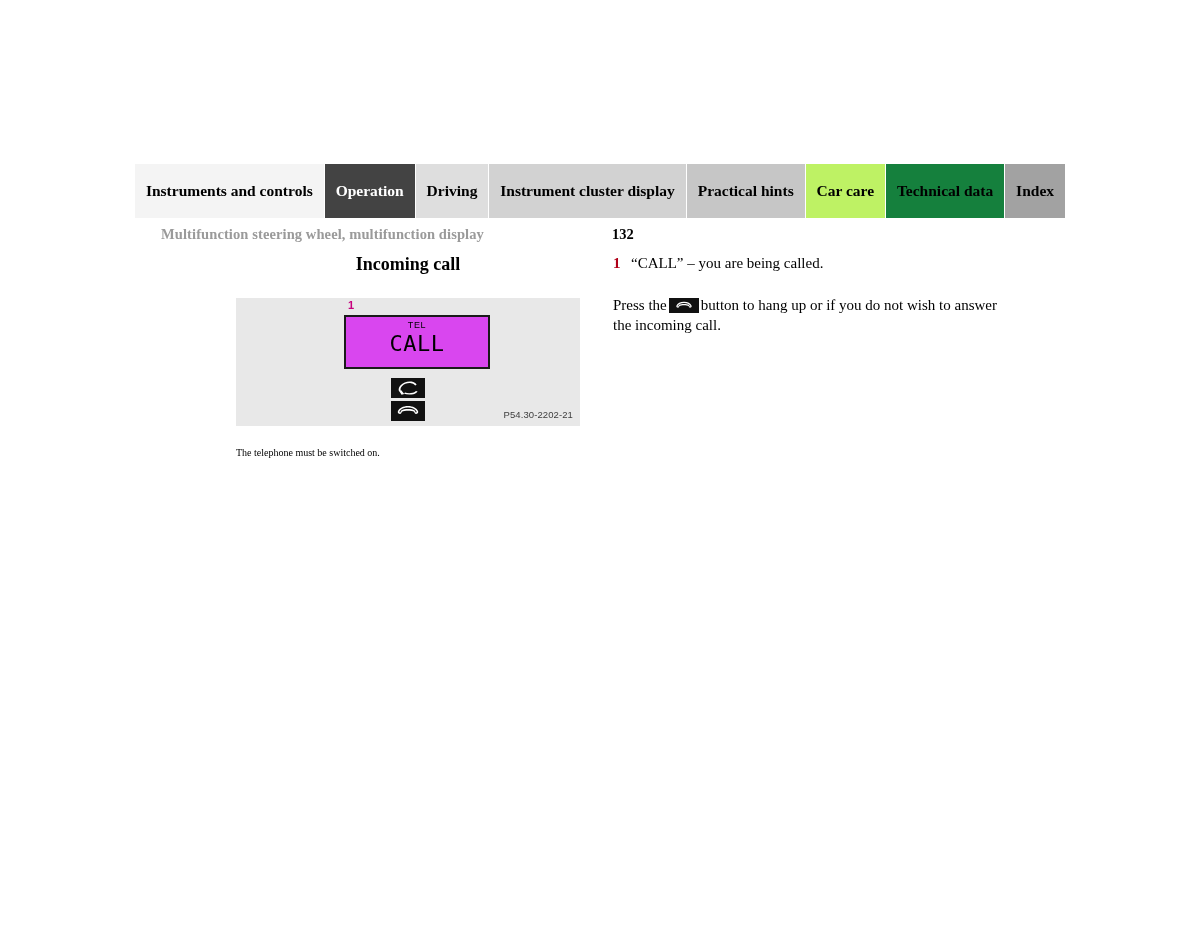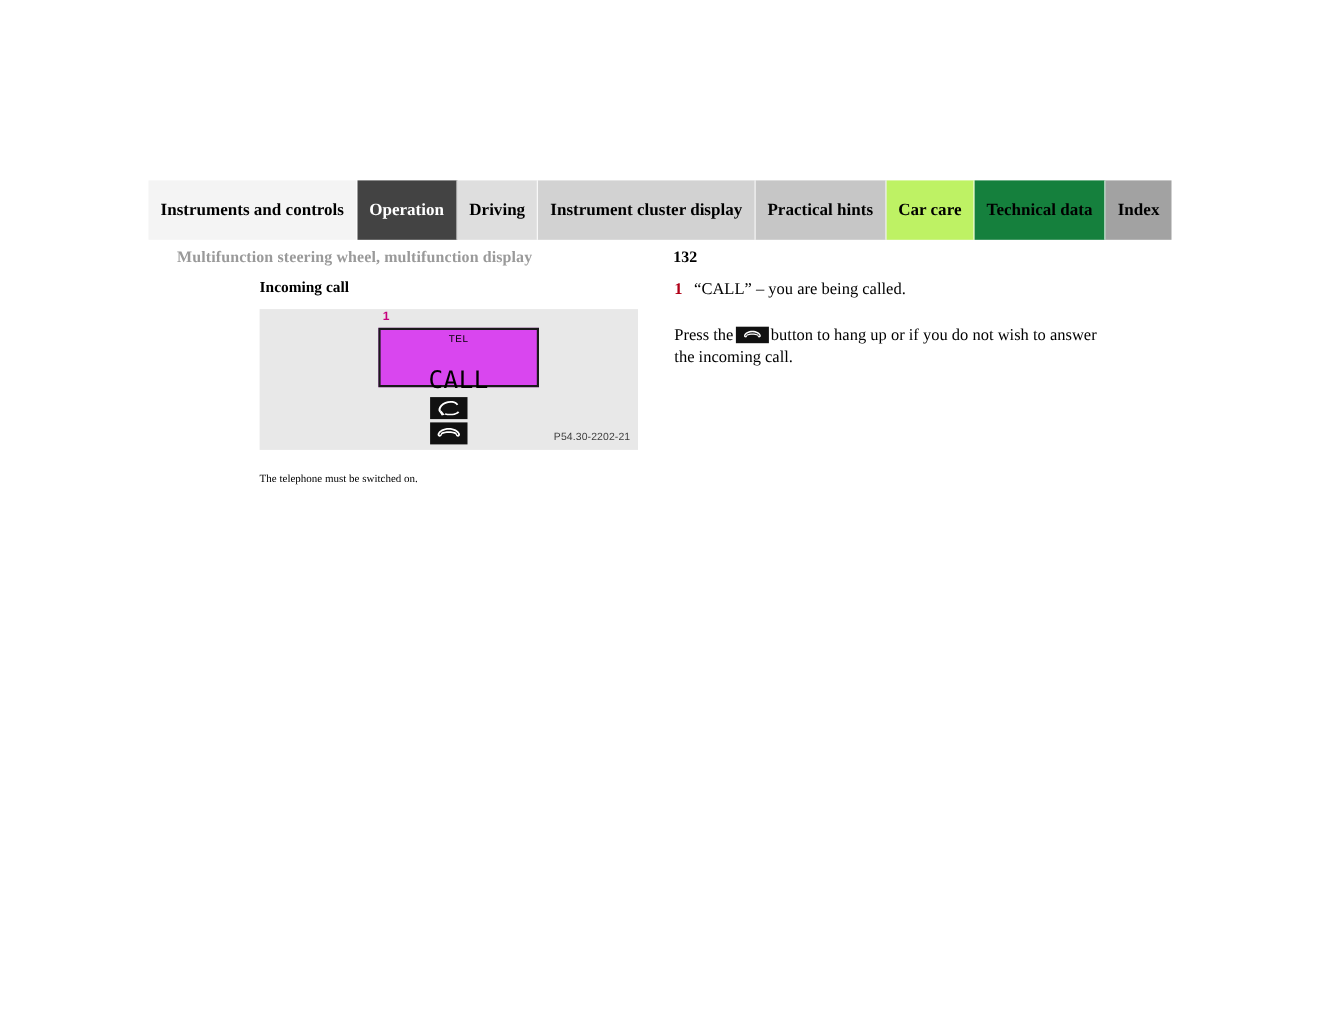--- a/index.html
+++ b/index.html
@@ -64,23 +64,24 @@
 
   
   .col-left {
     position: absolute;
     left: 236px;
     top: 254px;
     width: 344px;
   }
   .subhead {
     font-weight: bold;
-    font-size: 14px;
-    margin: 0 0 10px 0;
+    font-size: 18px;
+    margin: 0 0 22px 0;
     line-height: 1.2;
+    text-align: center;
   }
   .figure {
     position: relative;
     width: 344px;
     height: 128px;
     background: #e8e8e8;
   }
   .callout-1 {
     position: absolute;
     left: 112px;
@@ -115,21 +116,20 @@
   .lcd-call {
     position: absolute;
     left: 0; right: 0;
     top: 14px;
     text-align: center;
     font-family: "DejaVu Sans Mono", monospace;
     font-size: 22px;
     font-weight: normal;
     letter-spacing: 0.5px;
     color: #000;
-    margin-top: 20px;
   }
   .btnstack {
     position: absolute;
     left: 155px;
     top: 80px;
     width: 34px;
   }
   .keybtn {
     width: 34px;
     height: 20px;

